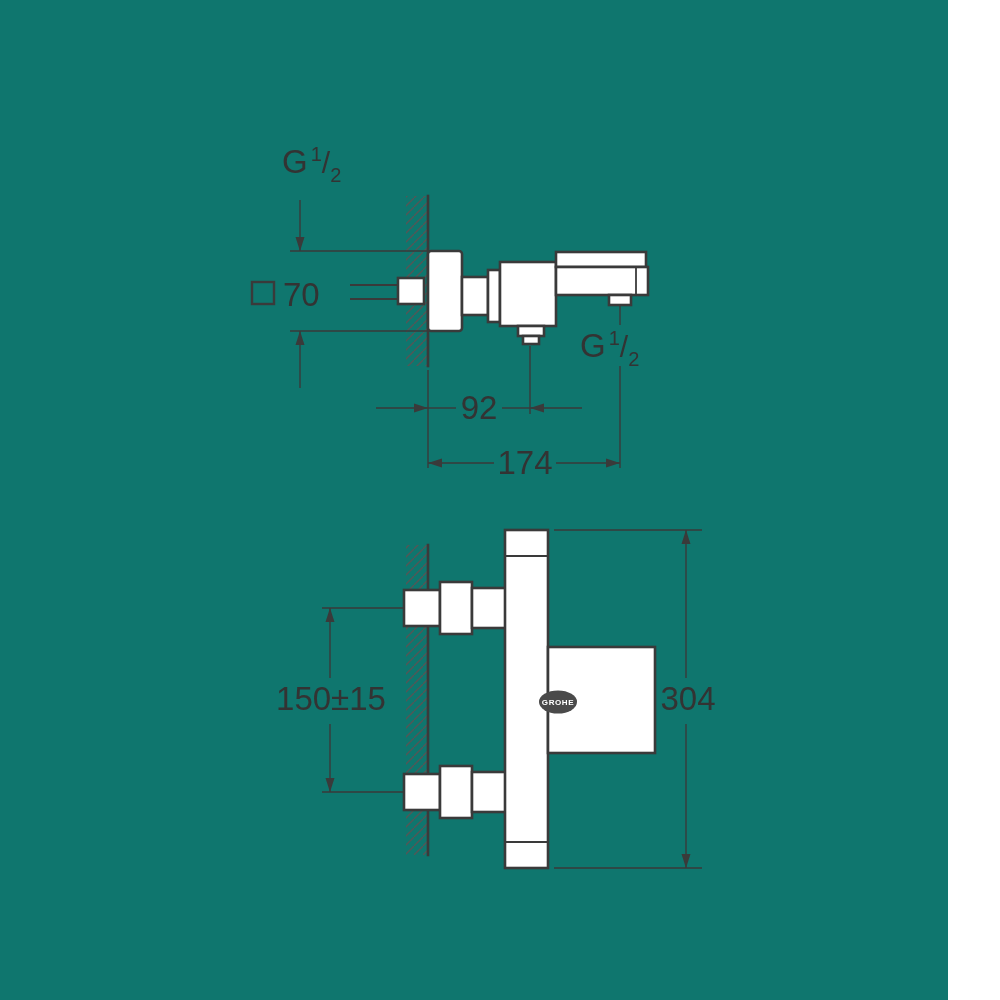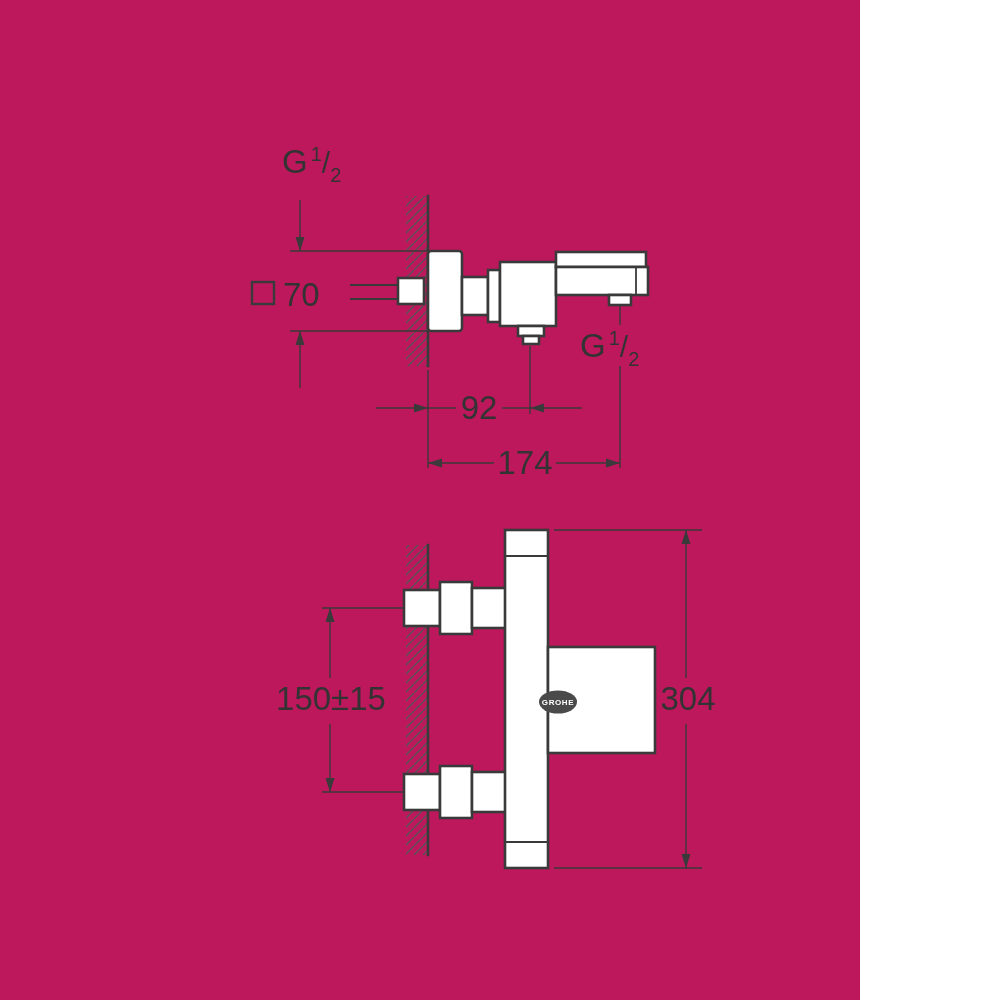--- a/index.html
+++ b/index.html
@@ -5,23 +5,23 @@
   html, body {
     margin: 0;
     padding: 0;
     background: #ffffff;
     width: 1000px;
     height: 1000px;
     font-family: "Liberation Sans", sans-serif;
   }
   .canvas {
     position: relative;
-    width: 860px;
+    width: 948px;
     height: 1000px;
-    background: #be185d;
+    background: #0f766e;
     overflow: hidden;
   }
   svg text {
     fill: #333333;
     font-family: "Liberation Sans", sans-serif;
   }
   .part   { fill: #ffffff; stroke: #3a3a3a; stroke-width: 2.6; }
   .heavy  { stroke: #3a3a3a; stroke-width: 2.6; fill: none; stroke-linecap: square; }
   .med    { stroke: #3a3a3a; stroke-width: 1.8; fill: none; }
   .dim    { stroke: #3a3a3a; stroke-width: 1.4; fill: none; }

